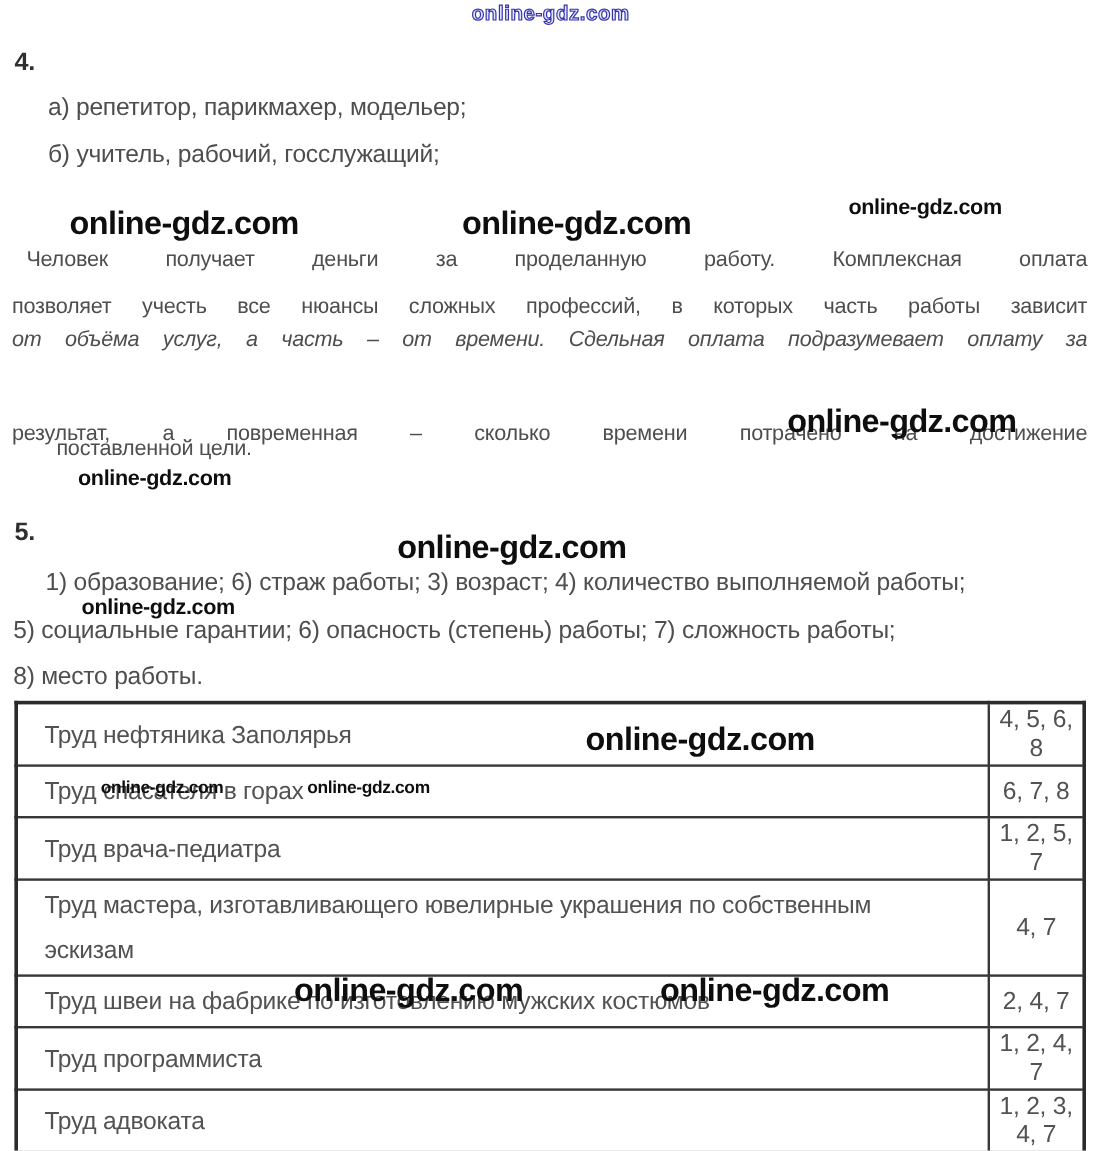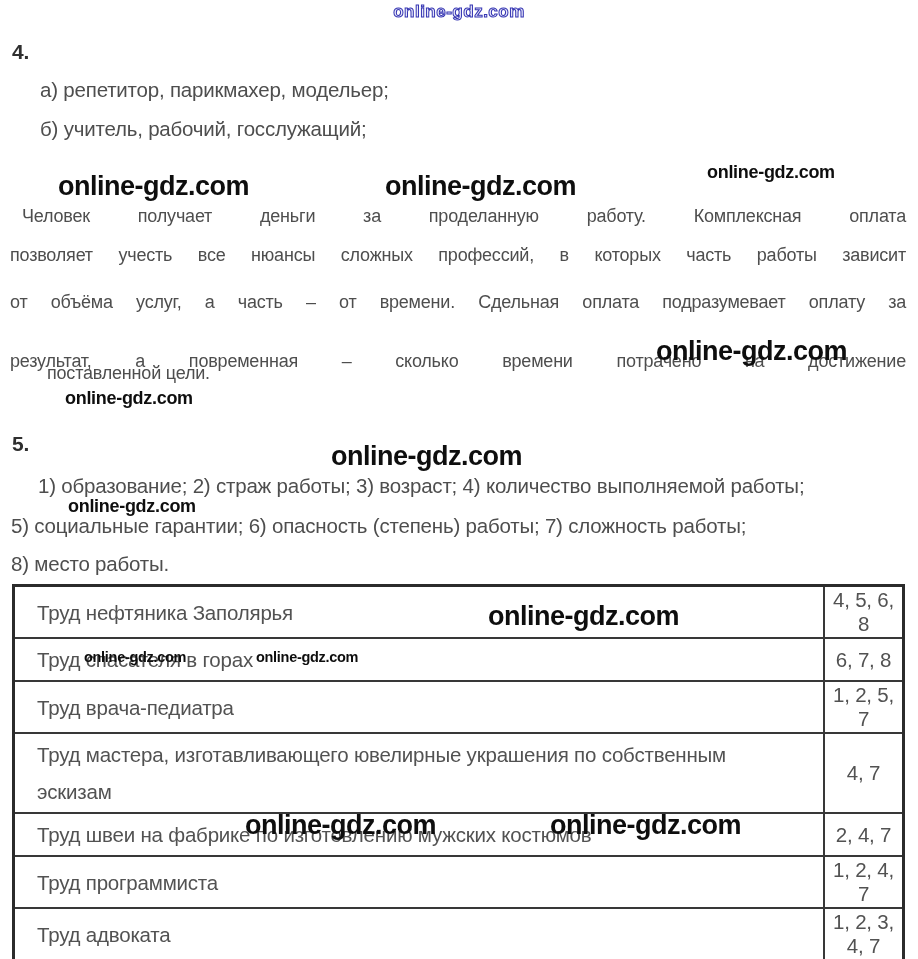--- a/index.html
+++ b/index.html
@@ -60,32 +60,32 @@
   <div class="line" style="top:78px; left:40px;text-align:right;">а) репетитор, парикмахер, модельер;</div>
   <div class="line" style="top:117px; left:40px;">б) учитель, рабочий, госслужащий;</div>
 
   <div class="wm wm-lg" style="top:171px; left:58px;">online-gdz.com</div>
   <div class="wm wm-lg" style="top:171px; left:385px;">online-gdz.com</div>
   <div class="wm wm-md" style="top:162px; left:707px;">online-gdz.com</div>
 
   <div>
     <div class="p-line first" style="top:197px;">Человек получает деньги за проделанную работу. Комплексная оплата</div>
     <div class="p-line" style="top:236px;">позволяет учесть все нюансы сложных профессий, в которых часть работы зависит</div>
-    <div class="p-line" style="top:283px;">от объёма услуг, а часть – от времени. Сдельная оплата подразумевает оплату за</div>
+    <div class="p-line" style="top:263px;font-style:italic;">от объёма услуг, а часть – от времени. Сдельная оплата подразумевает оплату за</div>
     <div class="p-line" style="top:300px;margin-top:42px;">результат, а повременная – сколько времени потрачено на достижение</div>
     <div class="p-line last" style="top:354px;margin-left:37px;">поставленной цели.</div>
   </div>
 
   <div class="wm wm-lg" style="top:336px; left:656px;">online-gdz.com</div>
   <div class="wm wm-md" style="top:388px; left:65px;">online-gdz.com</div>
 
   <div class="heading" style="top:432px; left:12px;">5.</div>
   <div class="wm wm-lg" style="top:441px; left:331px;">online-gdz.com</div>
 
-  <div class="line" style="top:474px; left:38px;">1) образование; 2) страж работы; 3) возраст; 4) количество выполняемой работы;</div>
+  <div class="line" style="top:474px; left:38px;">1) образование; 6) страж работы; 3) возраст; 4) количество выполняемой работы;</div>
   <div class="wm wm-md" style="top:496px; left:68px;">online-gdz.com</div>
   <div class="line" style="top:514px; left:11px;">5) социальные гарантии; 6) опасность (степень) работы; 7) сложность работы;</div>
   <div class="line" style="top:552px; left:11px;">8) место работы.</div>
 
   <table class="answers">
     <tbody>
       <tr class="r1">
         <td class="job">Труд нефтяника Заполярья</td>
         <td class="ans">4, 5, 6, 8</td>
       </tr>

